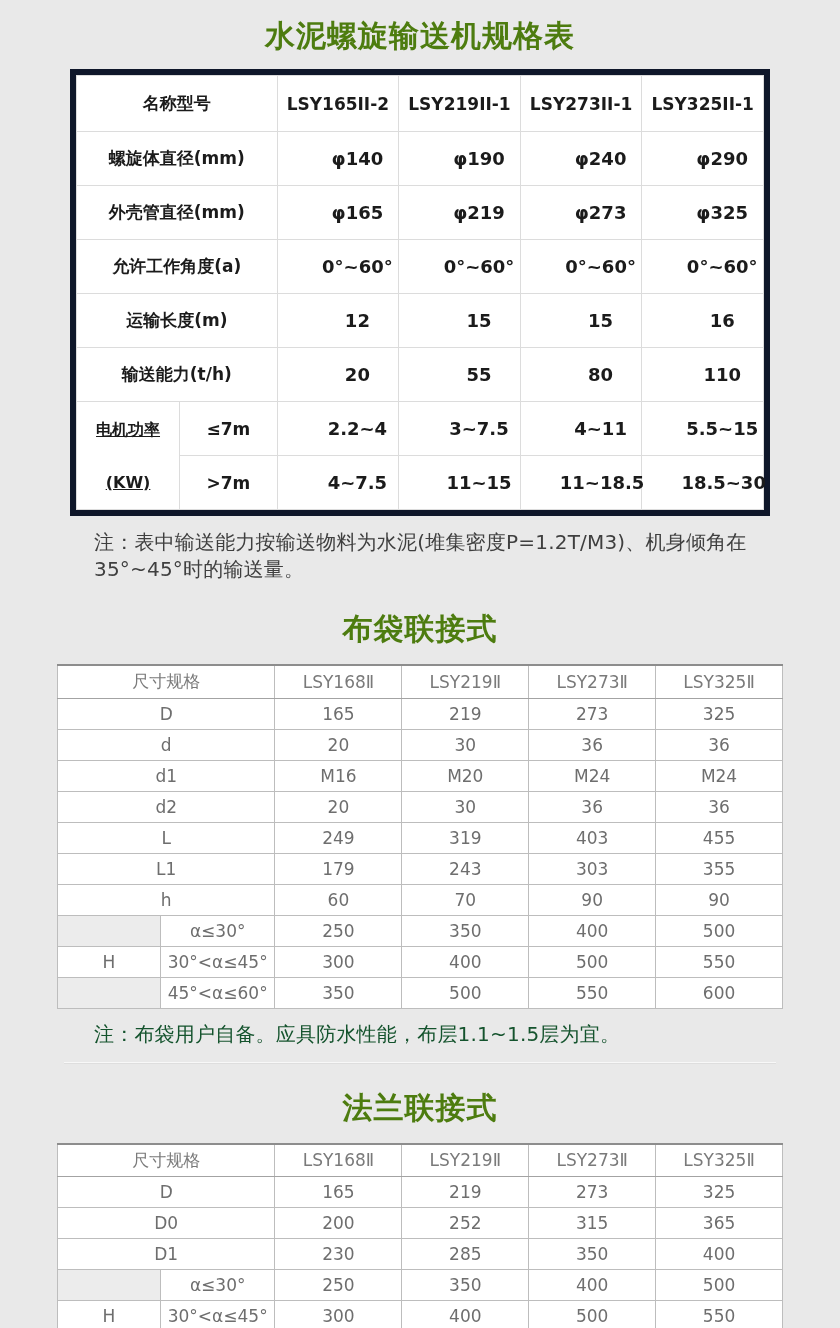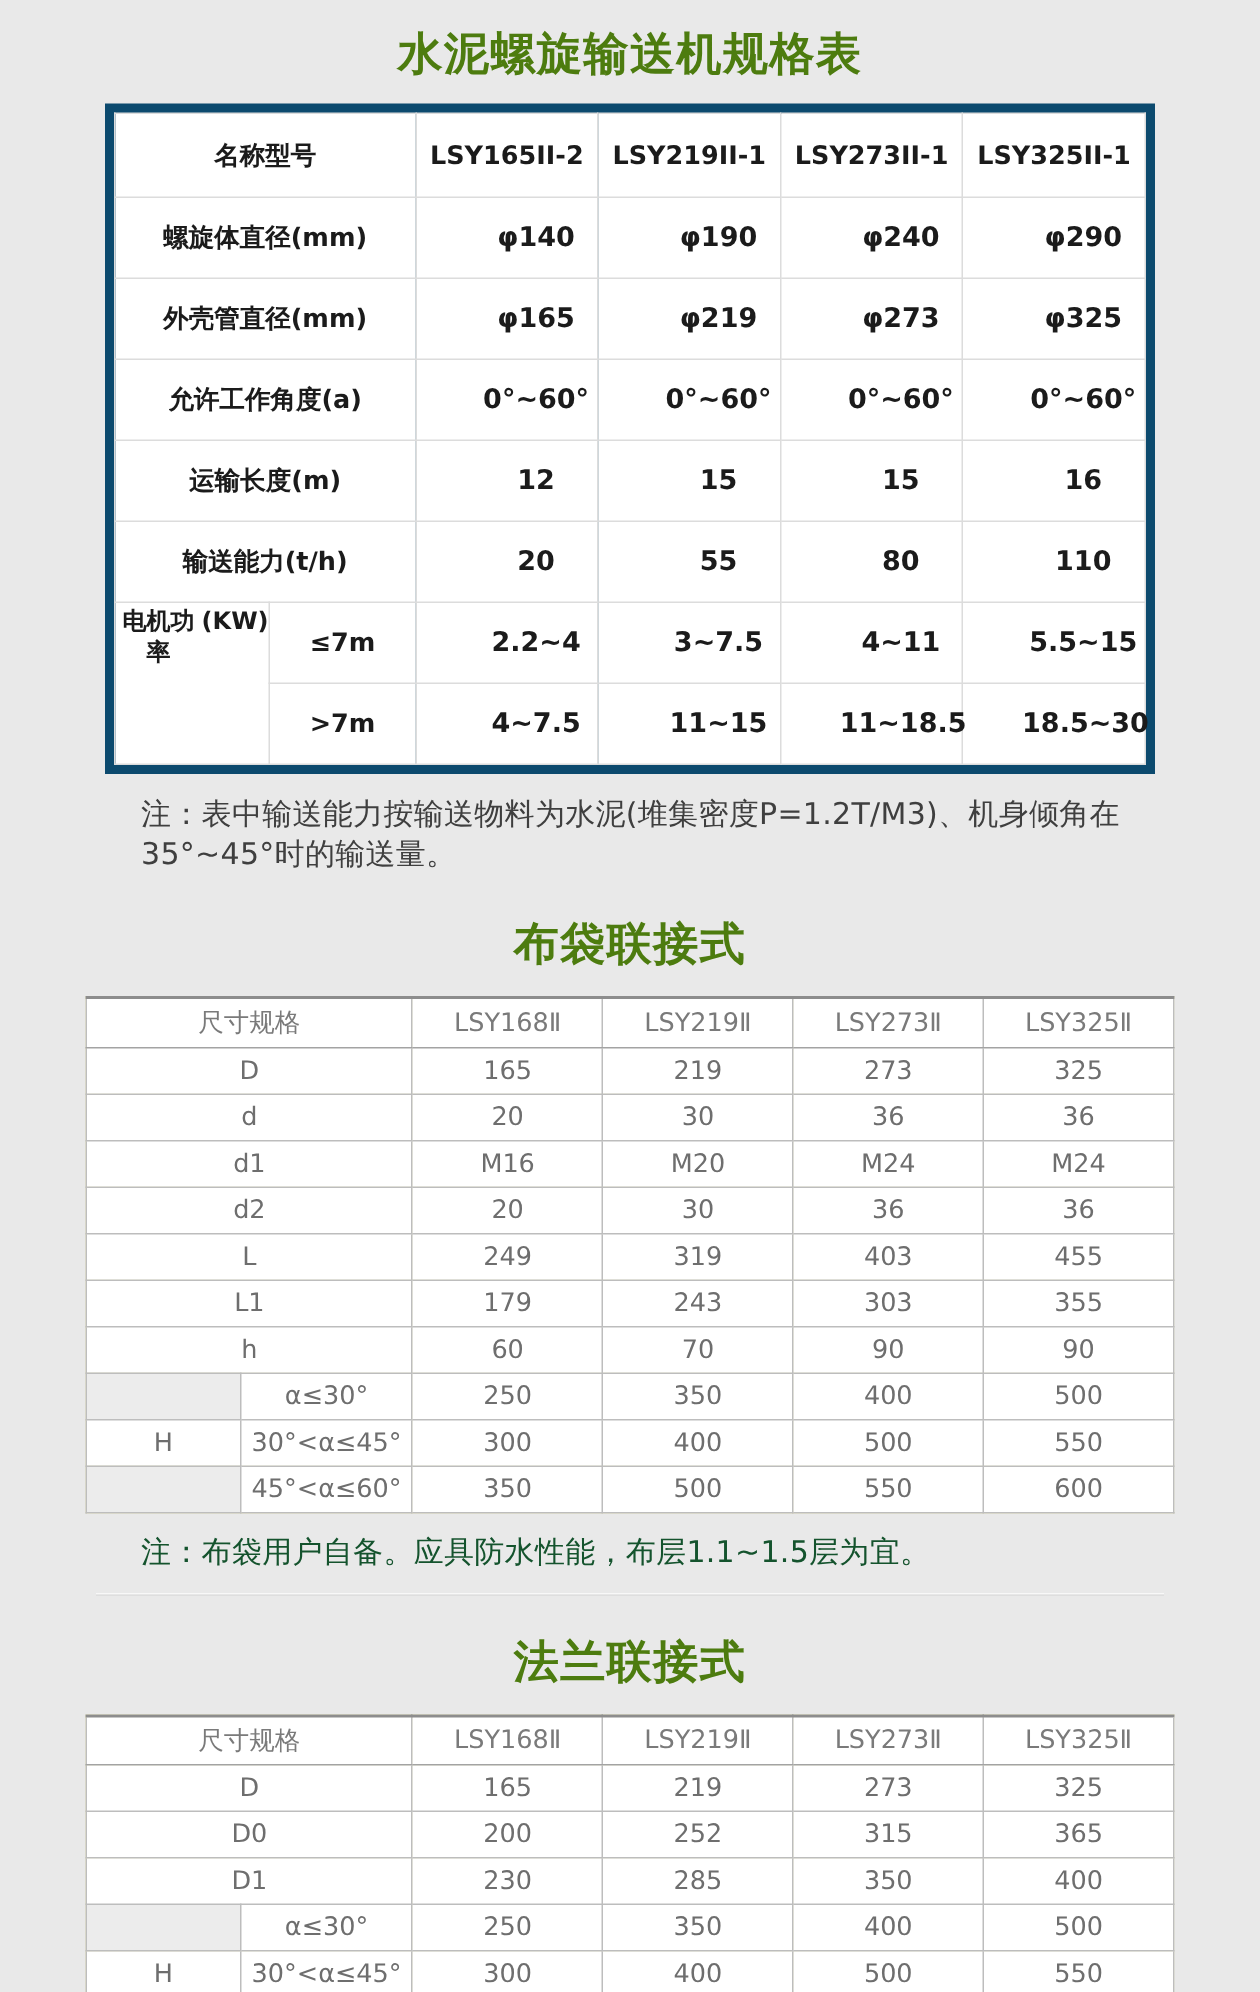--- a/index.html
+++ b/index.html
@@ -18,21 +18,21 @@
     letter-spacing: 1px;
   }
   .title-1 { padding-top: 16px; }
   .title-2 { margin-top: 26px; }
   .title-3 { margin-top: 24px; }
 
   
   .panel-1 {
     width: 700px;
     margin: 12px auto 0 auto;
-    background: #0c4a6e;
+    background: #0f172a;
     padding: 6px;
   }
   table { border-collapse: collapse; }
   .spec-table {
     width: 100%;
     table-layout: fixed;
   }
   .spec-table td {
     border: 1px solid #dcdcdc;
     text-align: center;
@@ -41,42 +41,43 @@
     color: #1b1b1b;
     font-size: 17px;
     height: 54px;
     background: #ffffff;
   }
   .spec-table tr.hdr td { height: 56px; }
   .spec-table .val { font-size: 18px; padding-left: 39px; }
   .motor-label-cell { padding: 0; }
   .motor-label {
     display: flex;
-    flex-direction: row;
+    flex-direction: column;
     justify-content: space-around;
     height: 104px;
     font-size: 16px;
+    text-decoration: underline;
   }
 
   .note {
     width: 700px;
     margin: 13px auto 0 auto;
     font-size: 20px;
     color: #3f3f3f;
     padding-left: 24px;
     letter-spacing: 0.2px;
   }
   .note-2 { color: #14532d; margin-top: 12px; }
 
   
   .dim-table {
     width: 726px;
     margin: 14px auto 0 auto;
     table-layout: fixed;
-    background: #fef9c3;
+    background: #f9a8d4;
     border: 1px solid #aaaaaa;
     border-top: 2px solid #8d8d8d;
   }
   .dim-table td {
     border: 1px solid #bdbdbd;
     text-align: center;
     vertical-align: middle;
     color: #6e6e6e;
     font-size: 17px;
     height: 31px;

